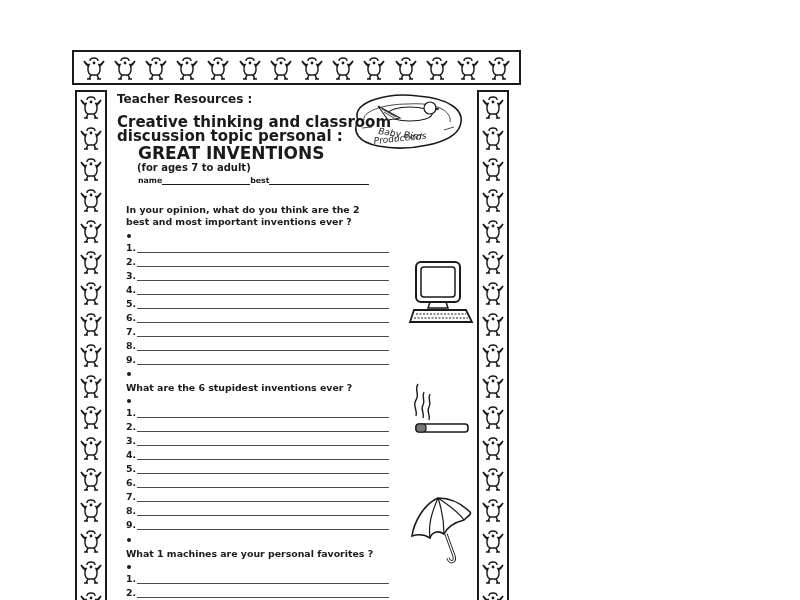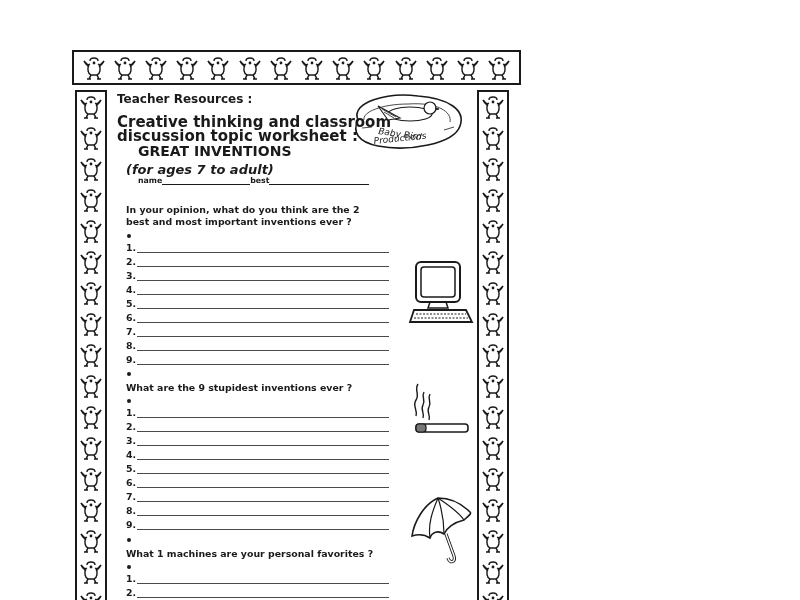--- a/index.html
+++ b/index.html
@@ -7,22 +7,22 @@
   .abs { position: absolute; }
   .banner { left: 72px; top: 50px; width: 437px; height: 31px; border: 2px solid #1a1a1a; display: flex; justify-content: space-around; align-items: center; padding: 0 4px; box-sizing: content-box; }
   .col { width: 28px; border: 2px solid #1a1a1a; top: 90px; height: 520px; display: flex; flex-direction: column; align-items: center; padding-top: 2px; }
   .col.left { left: 75px; }
   .col.right { left: 477px; }
   .chick { width: 24px; height: 26px; flex: 0 0 auto; }
   .col .chick { margin-bottom: 5px; }
   .t { white-space: nowrap; font-weight: bold; }
   .title { left: 117px; top: 92px; font-size: 12px; }
   .sub { left: 117px; font-size: 15px; }
-  .heading { left: 138px; top: 143px; font-size: 14px; }
-  .ages { left: 126px; top: 162px; font-size: 13px; font-style: italic; }
+  .heading { left: 138px; top: 143px; font-size: 17px; }
+  .ages { left: 137px; top: 162px; font-size: 10px; }
   .namedate { left: 138px; top: 175px; font-size: 7.8px; display: flex; align-items: flex-end; }
   .uline { display: inline-block; border-bottom: 1px solid #1a1a1a; height: 9px; }
   .q { left: 126px; font-size: 9.4px; }
   .bullet { left: 127px; width: 4px; height: 4px; background: #1a1a1a; border-radius: 50%; }
   .row { left: 126px; font-size: 9.4px; display: flex; align-items: flex-end; height: 12px; }
   .row .num { font-weight: bold; width: 11px; }
   .row .line { width: 252px; border-bottom: 1.5px solid #4a4a4a; height: 9px; }
   .logo { left: 348px; top: 90px; width: 118px; height: 62px; }
   .icon { }
 </style>
@@ -416,21 +416,21 @@
       <circle cx="12" cy="8" r="1.4" fill="#1a1a1a"></circle>
       <path d="M2 6 L6 10 L8 9 M22 6 L18 10 L16 9" fill="none" stroke="#1a1a1a" stroke-width="1.3"></path>
       <path d="M7 9 C5 14, 6 19, 9 20 L15 20 C18 19, 19 14, 17 9" fill="none" stroke="#1a1a1a" stroke-width="1.4"></path>
       <path d="M2 6 C3 9, 6 11, 7 12 M22 6 C21 9, 18 11, 17 12" fill="none" stroke="#1a1a1a" stroke-width="1.2"></path>
       <path d="M9 20 L7 24 M15 20 L17 24 M5 24 L9 24 M15 24 L19 24" stroke="#1a1a1a" stroke-width="1.6"></path>
     </svg>
   </div>
 
 <div class="abs t title">Teacher Resources :</div>
 <div class="abs t sub" style="top:113px">Creative thinking and classroom</div>
-<div class="abs t sub" style="top:127px">discussion topic worksheet :</div>
+<div class="abs t sub" style="top:127px">discussion topic personal :</div>
 <div class="abs t heading">GREAT INVENTIONS</div>
 <div class="abs t ages">(for ages 7 to adult)</div>
 <div class="abs t namedate">
   <span>name</span>
   <span class="uline" style="width:88px"></span>
   <span>best</span>
   <span class="uline" style="width:100px"></span>
 </div>
 
 <svg class="abs logo" viewBox="0 0 118 62">
@@ -482,21 +482,21 @@
 <div class="abs row" style="top:339px">
     <span class="num">8.</span>
     <span class="line"></span>
   </div>
 <div class="abs row" style="top:353px">
     <span class="num">9.</span>
     <span class="line"></span>
   </div>
 <div class="abs bullet" style="top:372px"></div>
 
-<div class="abs t q" style="top:382px">What are the 9 stupidest inventions ever ?</div>
+<div class="abs t q" style="top:382px">What are the 6 stupidest inventions ever ?</div>
 <div class="abs bullet" style="top:399px"></div>
 <div class="abs row" style="top:406px">
     <span class="num">1.</span>
     <span class="line"></span>
   </div>
 <div class="abs row" style="top:420px">
     <span class="num">2.</span>
     <span class="line"></span>
   </div>
 <div class="abs row" style="top:434px">

